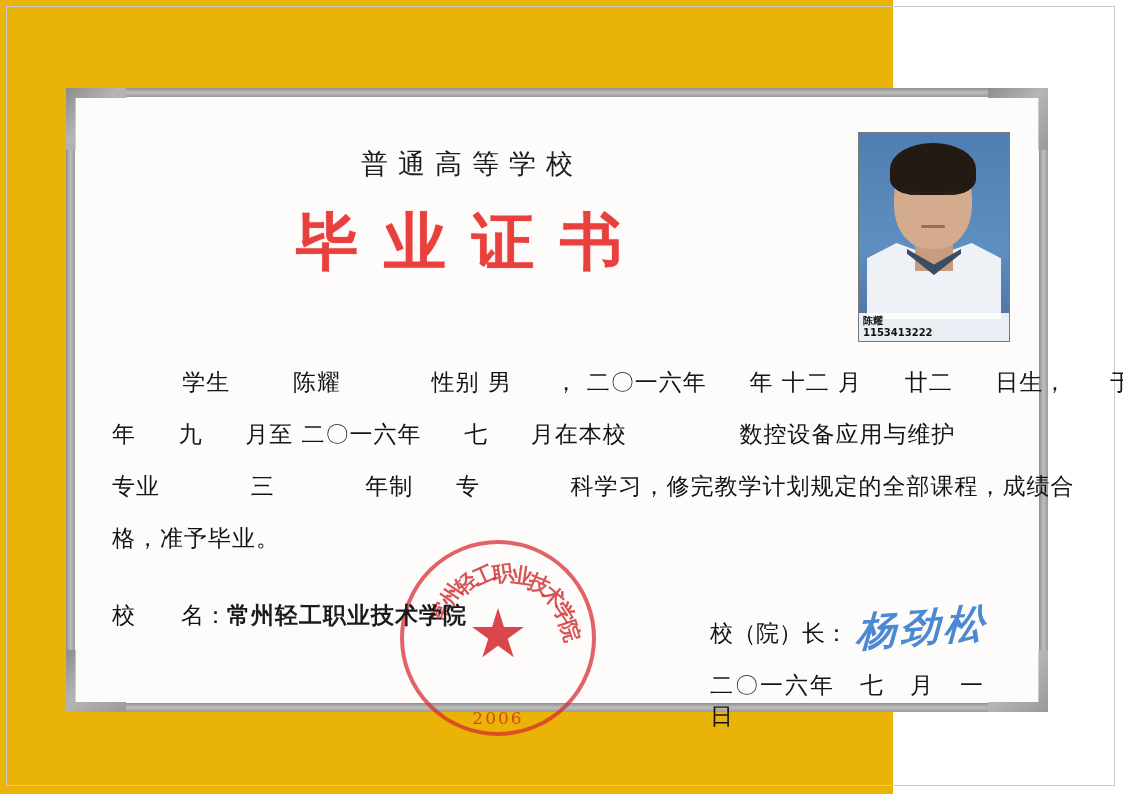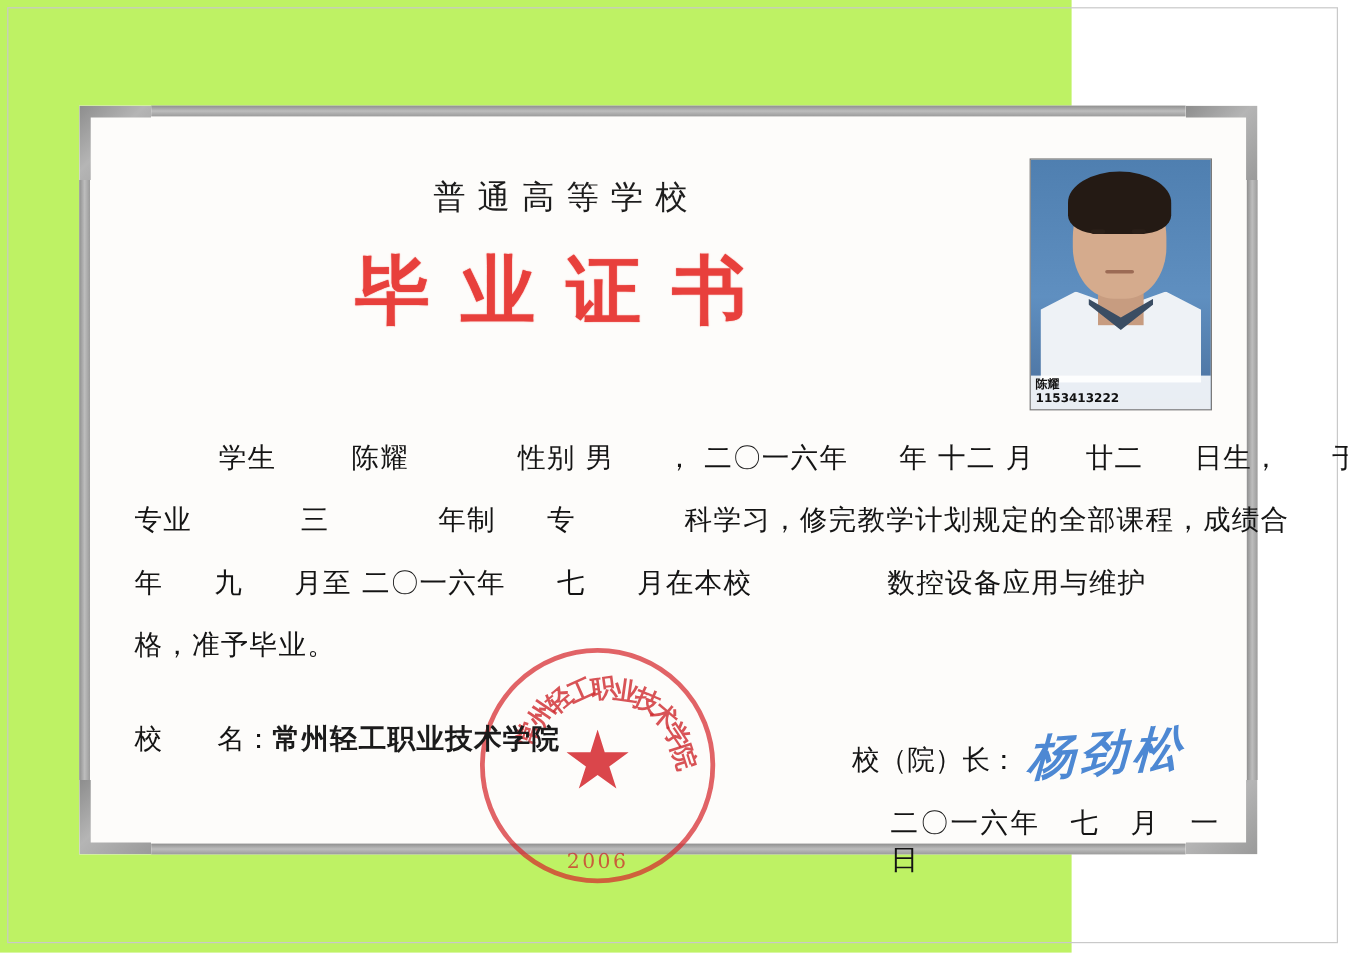--- a/index.html
+++ b/index.html
@@ -12,21 +12,21 @@
     height: 794px;
     font-family: "DejaVu Serif", "Liberation Serif", serif;
     color: #1a1a1a;
     overflow: hidden;
   }
 
   #page {
     position: relative;
     width: 893px;
     height: 794px;
-    background: #bef264;
+    background: #eab308;
   }
 
   
   .scan-frame {
     position: absolute;
     left: 6px; top: 6px;
     width: 1109px; height: 780px;
     border: 1px solid #c9c9c9;
     box-sizing: border-box;
   }
@@ -273,21 +273,20 @@
     font-size: 23px;
     color: #141414;
   }
   .row-date {
     position: absolute;
     left: 620px;
     top: 562px;
     font-size: 23px;
     color: #141414;
     letter-spacing: 2px;
-    margin-left: 32px;
   }
 </style>
 </head>
 <body>
 
 <div id="page">
   <div class="scan-frame"></div>
 
   <div class="certificate">
     <div class="rail top"></div>
@@ -338,44 +337,44 @@
           <span class="sp-1"></span>
           <span>廿二</span>
           <span class="sp-1"></span>
           <span>日生，</span>
           <span class="sp-1"></span>
           <span>于</span>
           <span>二〇一一</span>
         </div>
 
         <div class="line">
+          <span>年</span>
+          <span class="sp-1"></span>
+          <span>九</span>
+          <span class="sp-1"></span>
+          <span>月至</span>
+          <span>二〇一六年</span>
+          <span class="sp-1"></span>
+          <span>七</span>
+          <span class="sp-1"></span>
+          <span>月在本校</span>
+          <span class="sp-4"></span>
+          <span>数控设备应用与维护</span>
+        </div>
+
+        <div class="line">
           <span>专业</span>
           <span class="sp-3"></span>
           <span>三</span>
           <span class="sp-3"></span>
           <span>年制</span>
           <span class="sp-1"></span>
           <span>专</span>
           <span class="sp-3"></span>
           <span>科学习，修完教学计划规定的全部课程，成绩合</span>
-        </div>
-
-        <div class="line">
-          <span>年</span>
-          <span class="sp-1"></span>
-          <span>九</span>
-          <span class="sp-1"></span>
-          <span>月至</span>
-          <span>二〇一六年</span>
-          <span class="sp-1"></span>
-          <span>七</span>
-          <span class="sp-1"></span>
-          <span>月在本校</span>
-          <span class="sp-4"></span>
-          <span>数控设备应用与维护</span>
         </div>
 
         <div class="line">格，准予毕业。</div>
       </div>
 
       <div class="seal">
         <div class="seal-star"></div>
         <div class="seal-text">
           <span style="transform: rotate(-72deg) translate(0, -82px) rotate(0deg);">常</span>
           <span style="transform: rotate(-56deg) translate(0, -82px) rotate(0deg);">州</span>

